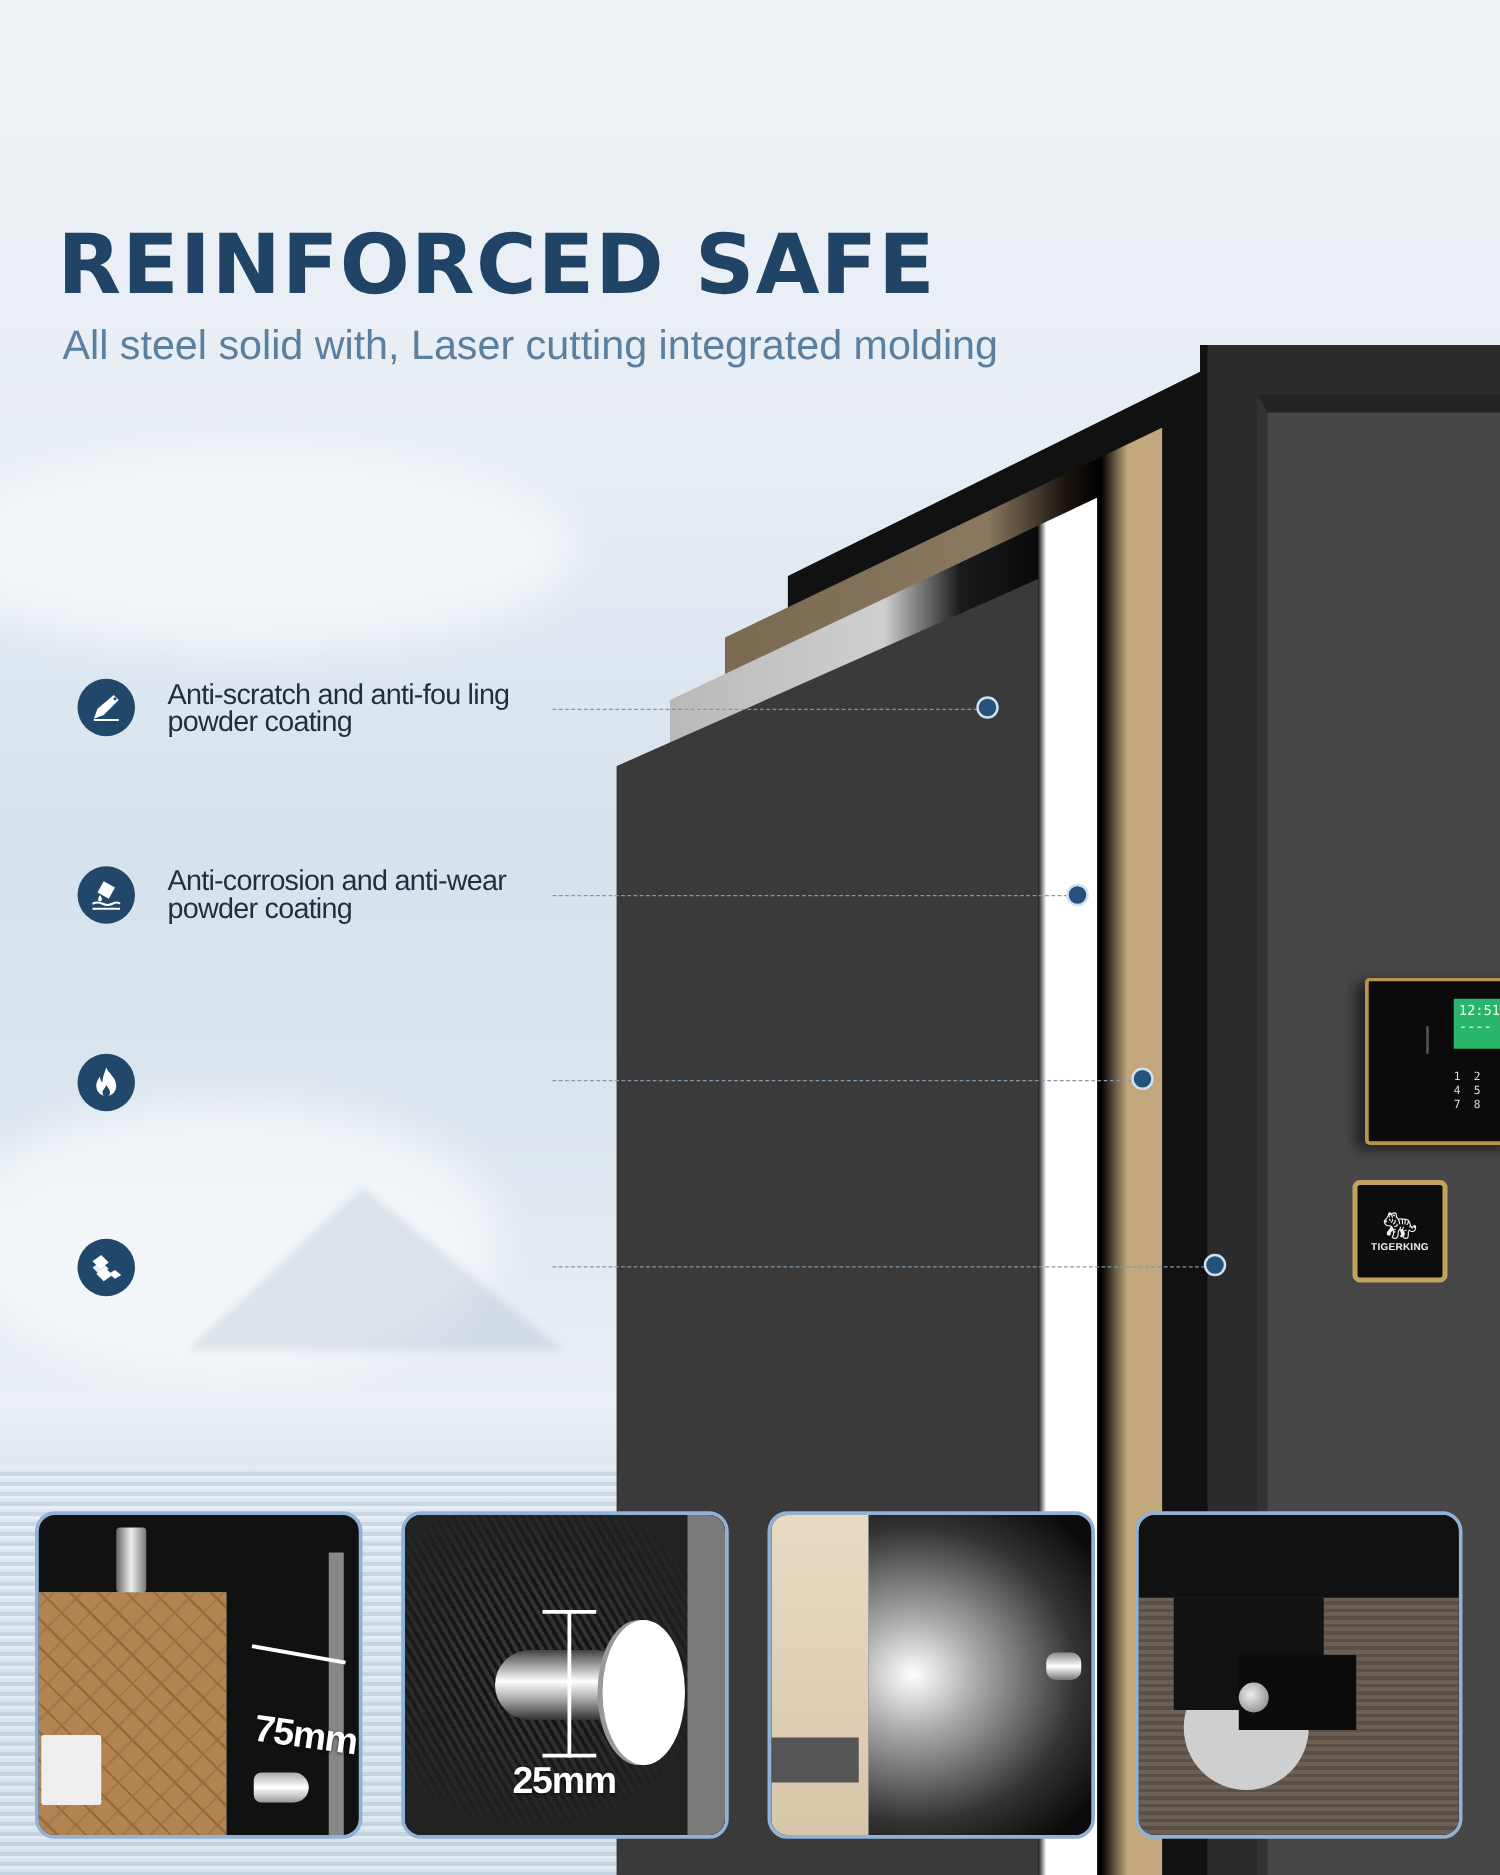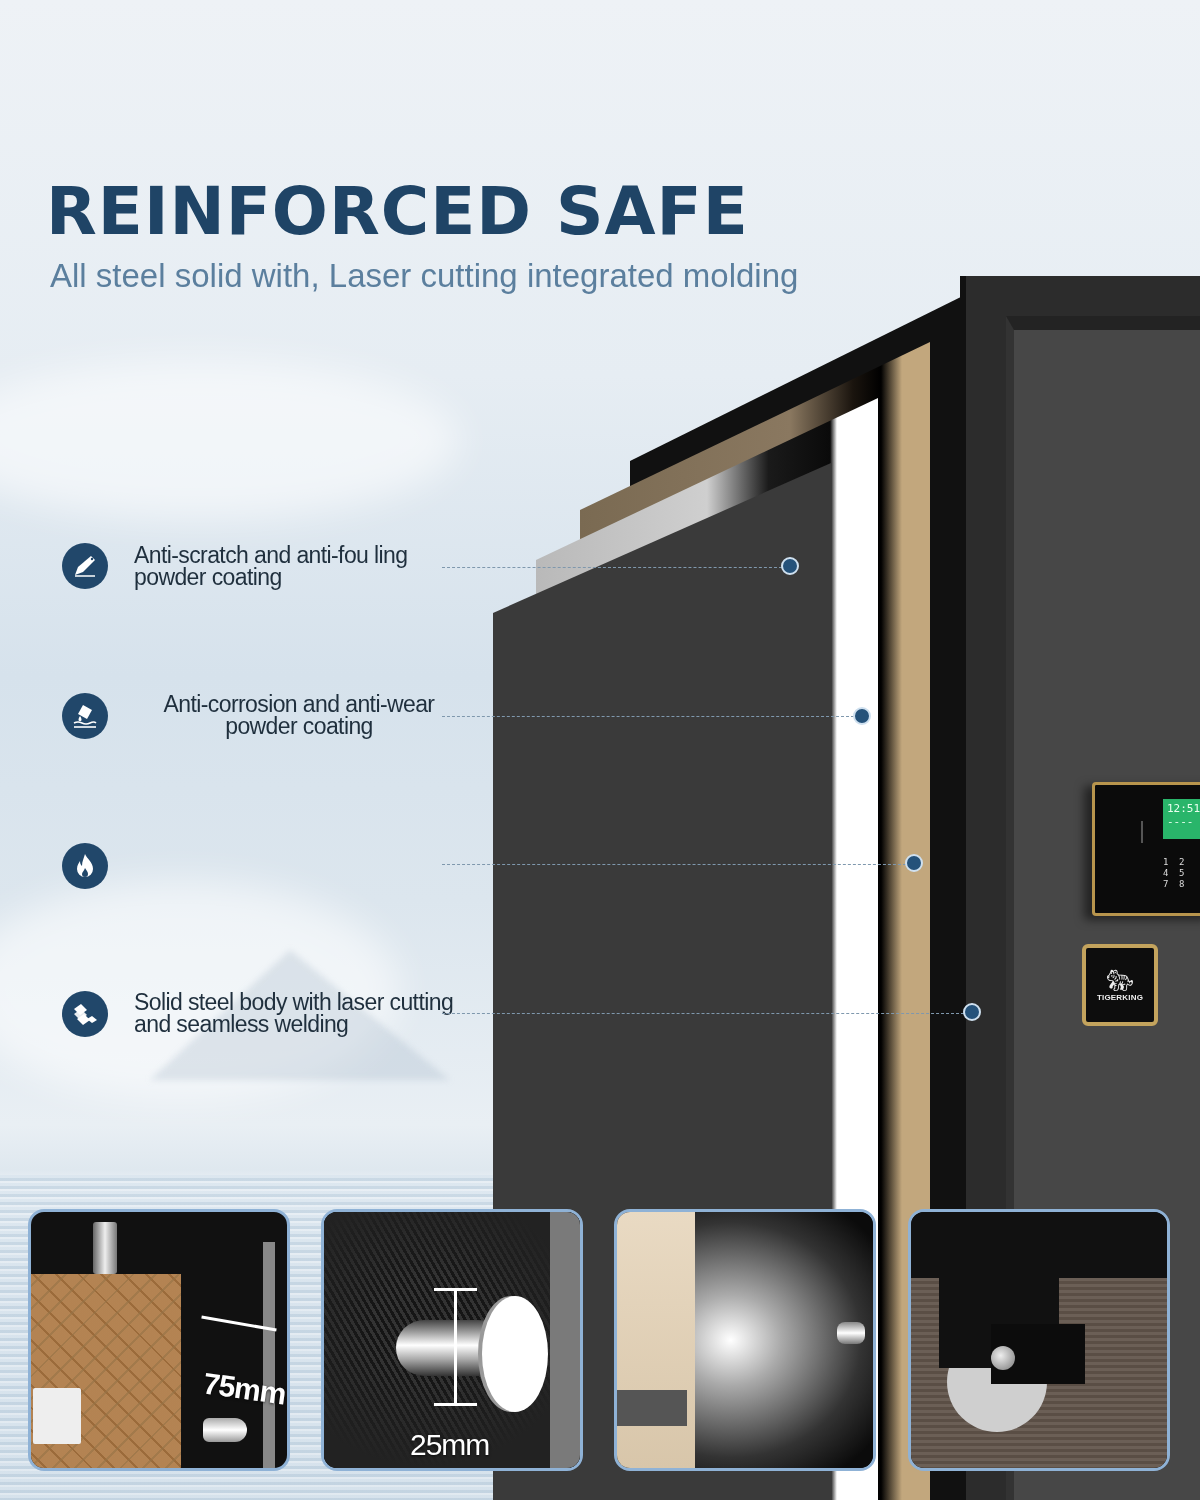--- a/index.html
+++ b/index.html
@@ -143,21 +143,21 @@
 <div class="feature" style="top:543px;align-items:center;">
   <div class="icon">
     <svg viewBox="0 0 28 28">
         <path d="M20 4 l4 4 -12 12 -8 3 3-8z" fill="#fff"></path>
         <circle cx="21" cy="7" r="1.2" fill="#21476a"></circle>
         <line x1="4" y1="24" x2="24" y2="24" stroke="#fff" stroke-width="1.5"></line>
       </svg>
   </div>
   <div class="text">Anti-scratch and anti-fou ling powder coating</div>
 </div>
-<div class="feature" style="top:693px;text-align:center;">
+<div class="feature" style="top:693px;">
   <div class="icon">
     <svg viewBox="0 0 28 28">
         <path d="M12 3 l9 5 -5 9 -9 -5z" fill="#fff"></path>
         <path d="M9 14 c-2 3-2 5 0 5 s2-2 0-5z" fill="#fff"></path>
         <path d="M3 21 q4-2 8 0 t8 0 t6 0" stroke="#fff" fill="none" stroke-width="1.6"></path>
         <line x1="3" y1="25" x2="25" y2="25" stroke="#fff" stroke-width="1.6"></line>
       </svg>
   </div>
   <div class="text">Anti-corrosion and anti-wear powder coating</div>
 </div>
@@ -173,21 +173,20 @@
   <div class="icon">
     <svg viewBox="0 0 28 28">
         <g fill="#fff">
           <path d="M3 9 l7-5 6 6 -7 5z"></path>
           <path d="M3 14 l7-5 6 6 -7 5z" opacity=".9"></path>
           <path d="M6 19 l7-5 6 6 -7 5z"></path>
           <path d="M16 19 l5-3 5 4 -5 3z"></path>
         </g>
       </svg>
   </div>
-  <div class="text">Solid steel body with laser cutting and seamless welding</div>
 </div>
 
 <div class="leader" style="left:442px;top:567px;width:340px;"></div>
 <div class="dot" style="left:781px;top:557px;"></div>
 <div class="leader" style="left:442px;top:716px;width:412px;"></div>
 <div class="dot" style="left:853px;top:707px;"></div>
 <div class="leader" style="left:442px;top:864px;width:464px;"></div>
 <div class="dot" style="left:905px;top:854px;"></div>
 <div class="leader" style="left:442px;top:1013px;width:522px;"></div>
 <div class="dot" style="left:963px;top:1003px;"></div>
@@ -201,21 +200,21 @@
   <div class="plate"></div>
   <div class="pin"></div>
   <div class="cap" style="left:172px;top:160px;transform:rotate(8deg);">75mm</div>
 </div>
 <div class="thumb t2">
   <div class="texture"></div>
   <div class="edge"></div>
   <div class="shaft"></div>
   <div class="head"></div>
   <div class="ibar"></div>
-  <div class="cap" style="left:86px;top:216px;font-weight:normal;">25mm</div>
+  <div class="cap" style="left:86px;top:196px;font-weight:bold;">25mm</div>
 </div>
 <div class="thumb t3">
   <div class="room"></div>
   <div class="shelf"></div>
   <div class="metal"></div>
   <div class="bolt"></div>
 </div>
 <div class="thumb t4">
   <div class="floor"></div>
   <div class="top"></div>

